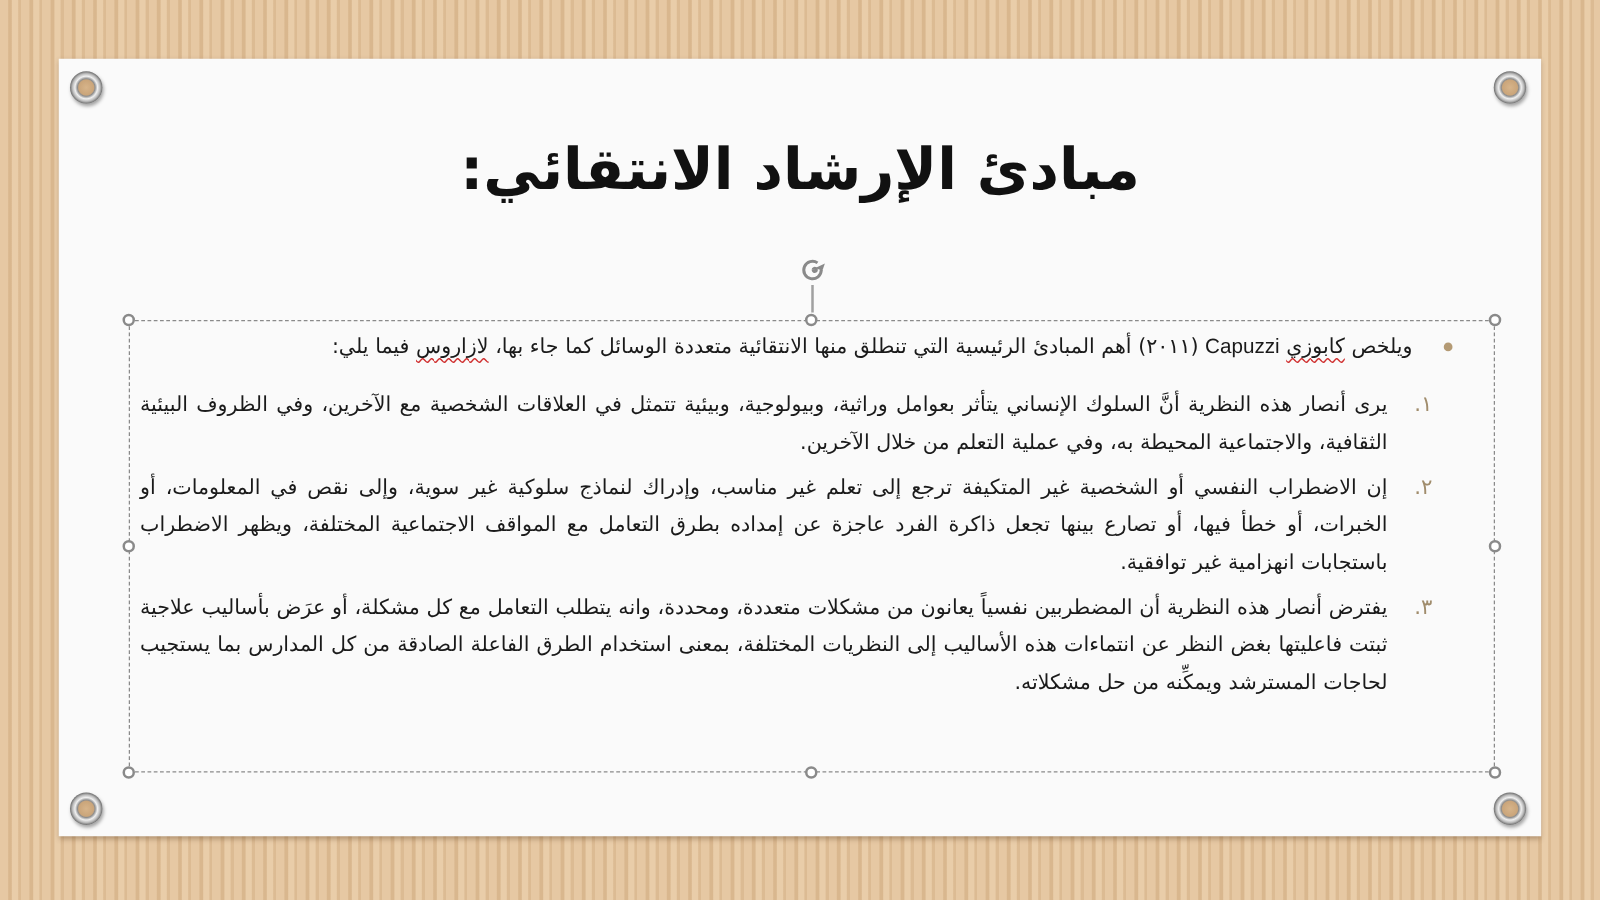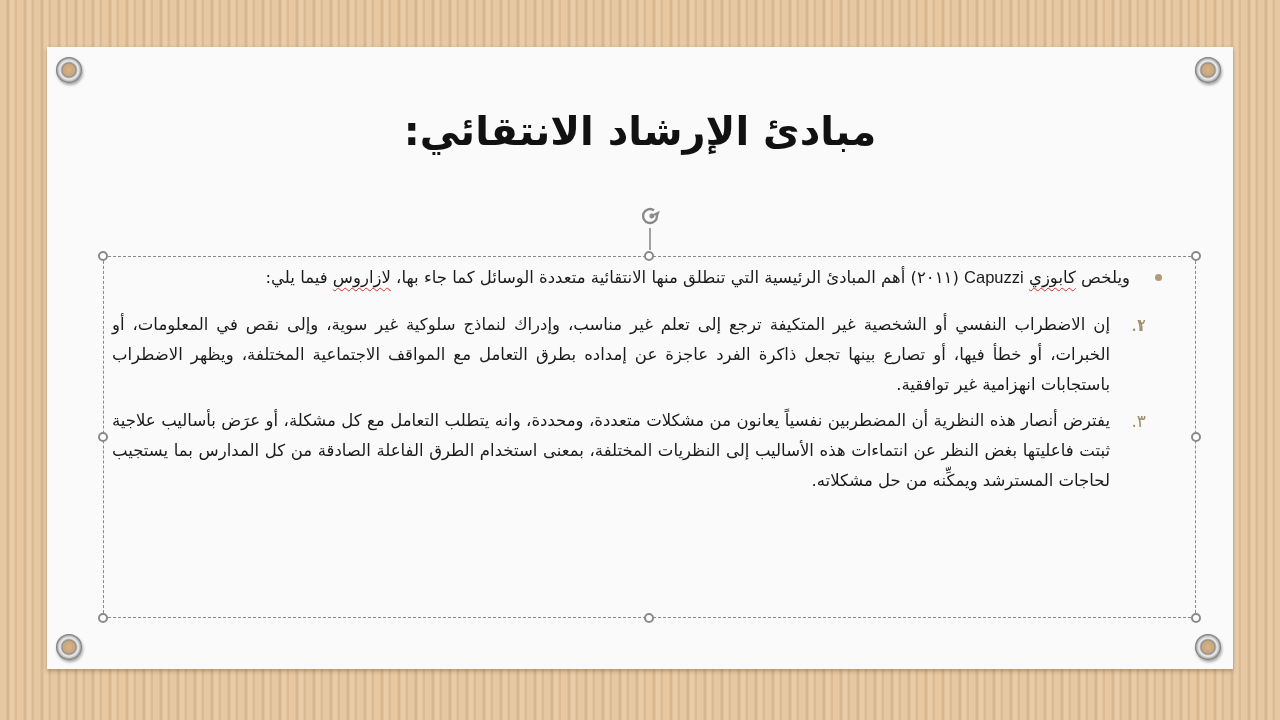--- a/index.html
+++ b/index.html
@@ -40,21 +40,21 @@
     }
     .title {
       position: absolute;
       left: 0;
       right: 0;
       top: 108px;
       text-align: center;
       direction: rtl;
       font-family: "DejaVu Sans", sans-serif;
       font-weight: bold;
-      font-size: 40px;
+      font-size: 46px;
       color: #111;
       letter-spacing: 0px;
     }
     .rotate-handle {
       position: absolute;
       left: 638px;
       top: 204px;
       width: 24px;
       height: 24px;
       color: #8a8a8a;
@@ -166,20 +166,21 @@
 <div class="handle" style="left:1191px;top:613px;"></div>
 
 <div class="body-text">
   <div class="intro">
     <span class="bullet"></span>
     <span>ويلخص </span><span class="squiggle">كابوزي</span> <span class="latin">Capuzzi</span><span> (٢٠١١) </span><span>أهم المبادئ الرئيسية التي تنطلق منها الانتقائية متعددة الوسائل كما جاء بها، </span><span class="squiggle">لازاروس</span><span> فيما يلي:</span>
   </div>
 
   <div class="item">
     <span class="num">١.</span>
+    <span>يرى أنصار هذه النظرية أنَّ السلوك الإنساني يتأثر بعوامل وراثية، وبيولوجية، وبيئية تتمثل في العلاقات الشخصية مع الآخرين، وفي الظروف البيئية الثقافية، والاجتماعية المحيطة به، وفي عملية التعلم من خلال الآخرين.</span>
   </div>
 
   <div class="item">
     <span class="num">٢.</span>
     <span>إن الاضطراب النفسي أو الشخصية غير المتكيفة ترجع إلى تعلم غير مناسب، وإدراك لنماذج سلوكية غير سوية، وإلى نقص في المعلومات، أو الخبرات، أو خطأ فيها، أو تصارع بينها تجعل ذاكرة الفرد عاجزة عن إمداده بطرق التعامل مع المواقف الاجتماعية المختلفة، ويظهر الاضطراب باستجابات انهزامية غير توافقية.</span>
   </div>
 
   <div class="item">
     <span class="num">٣.</span>
     <span>يفترض أنصار هذه النظرية أن المضطربين نفسياً يعانون من مشكلات متعددة، ومحددة، وانه يتطلب التعامل مع كل مشكلة، أو عرَض بأساليب علاجية ثبتت فاعليتها بغض النظر عن انتماءات هذه الأساليب إلى النظريات المختلفة، بمعنى استخدام الطرق الفاعلة الصادقة من كل المدارس بما يستجيب لحاجات المسترشد ويمكِّنه من حل مشكلاته.</span>

